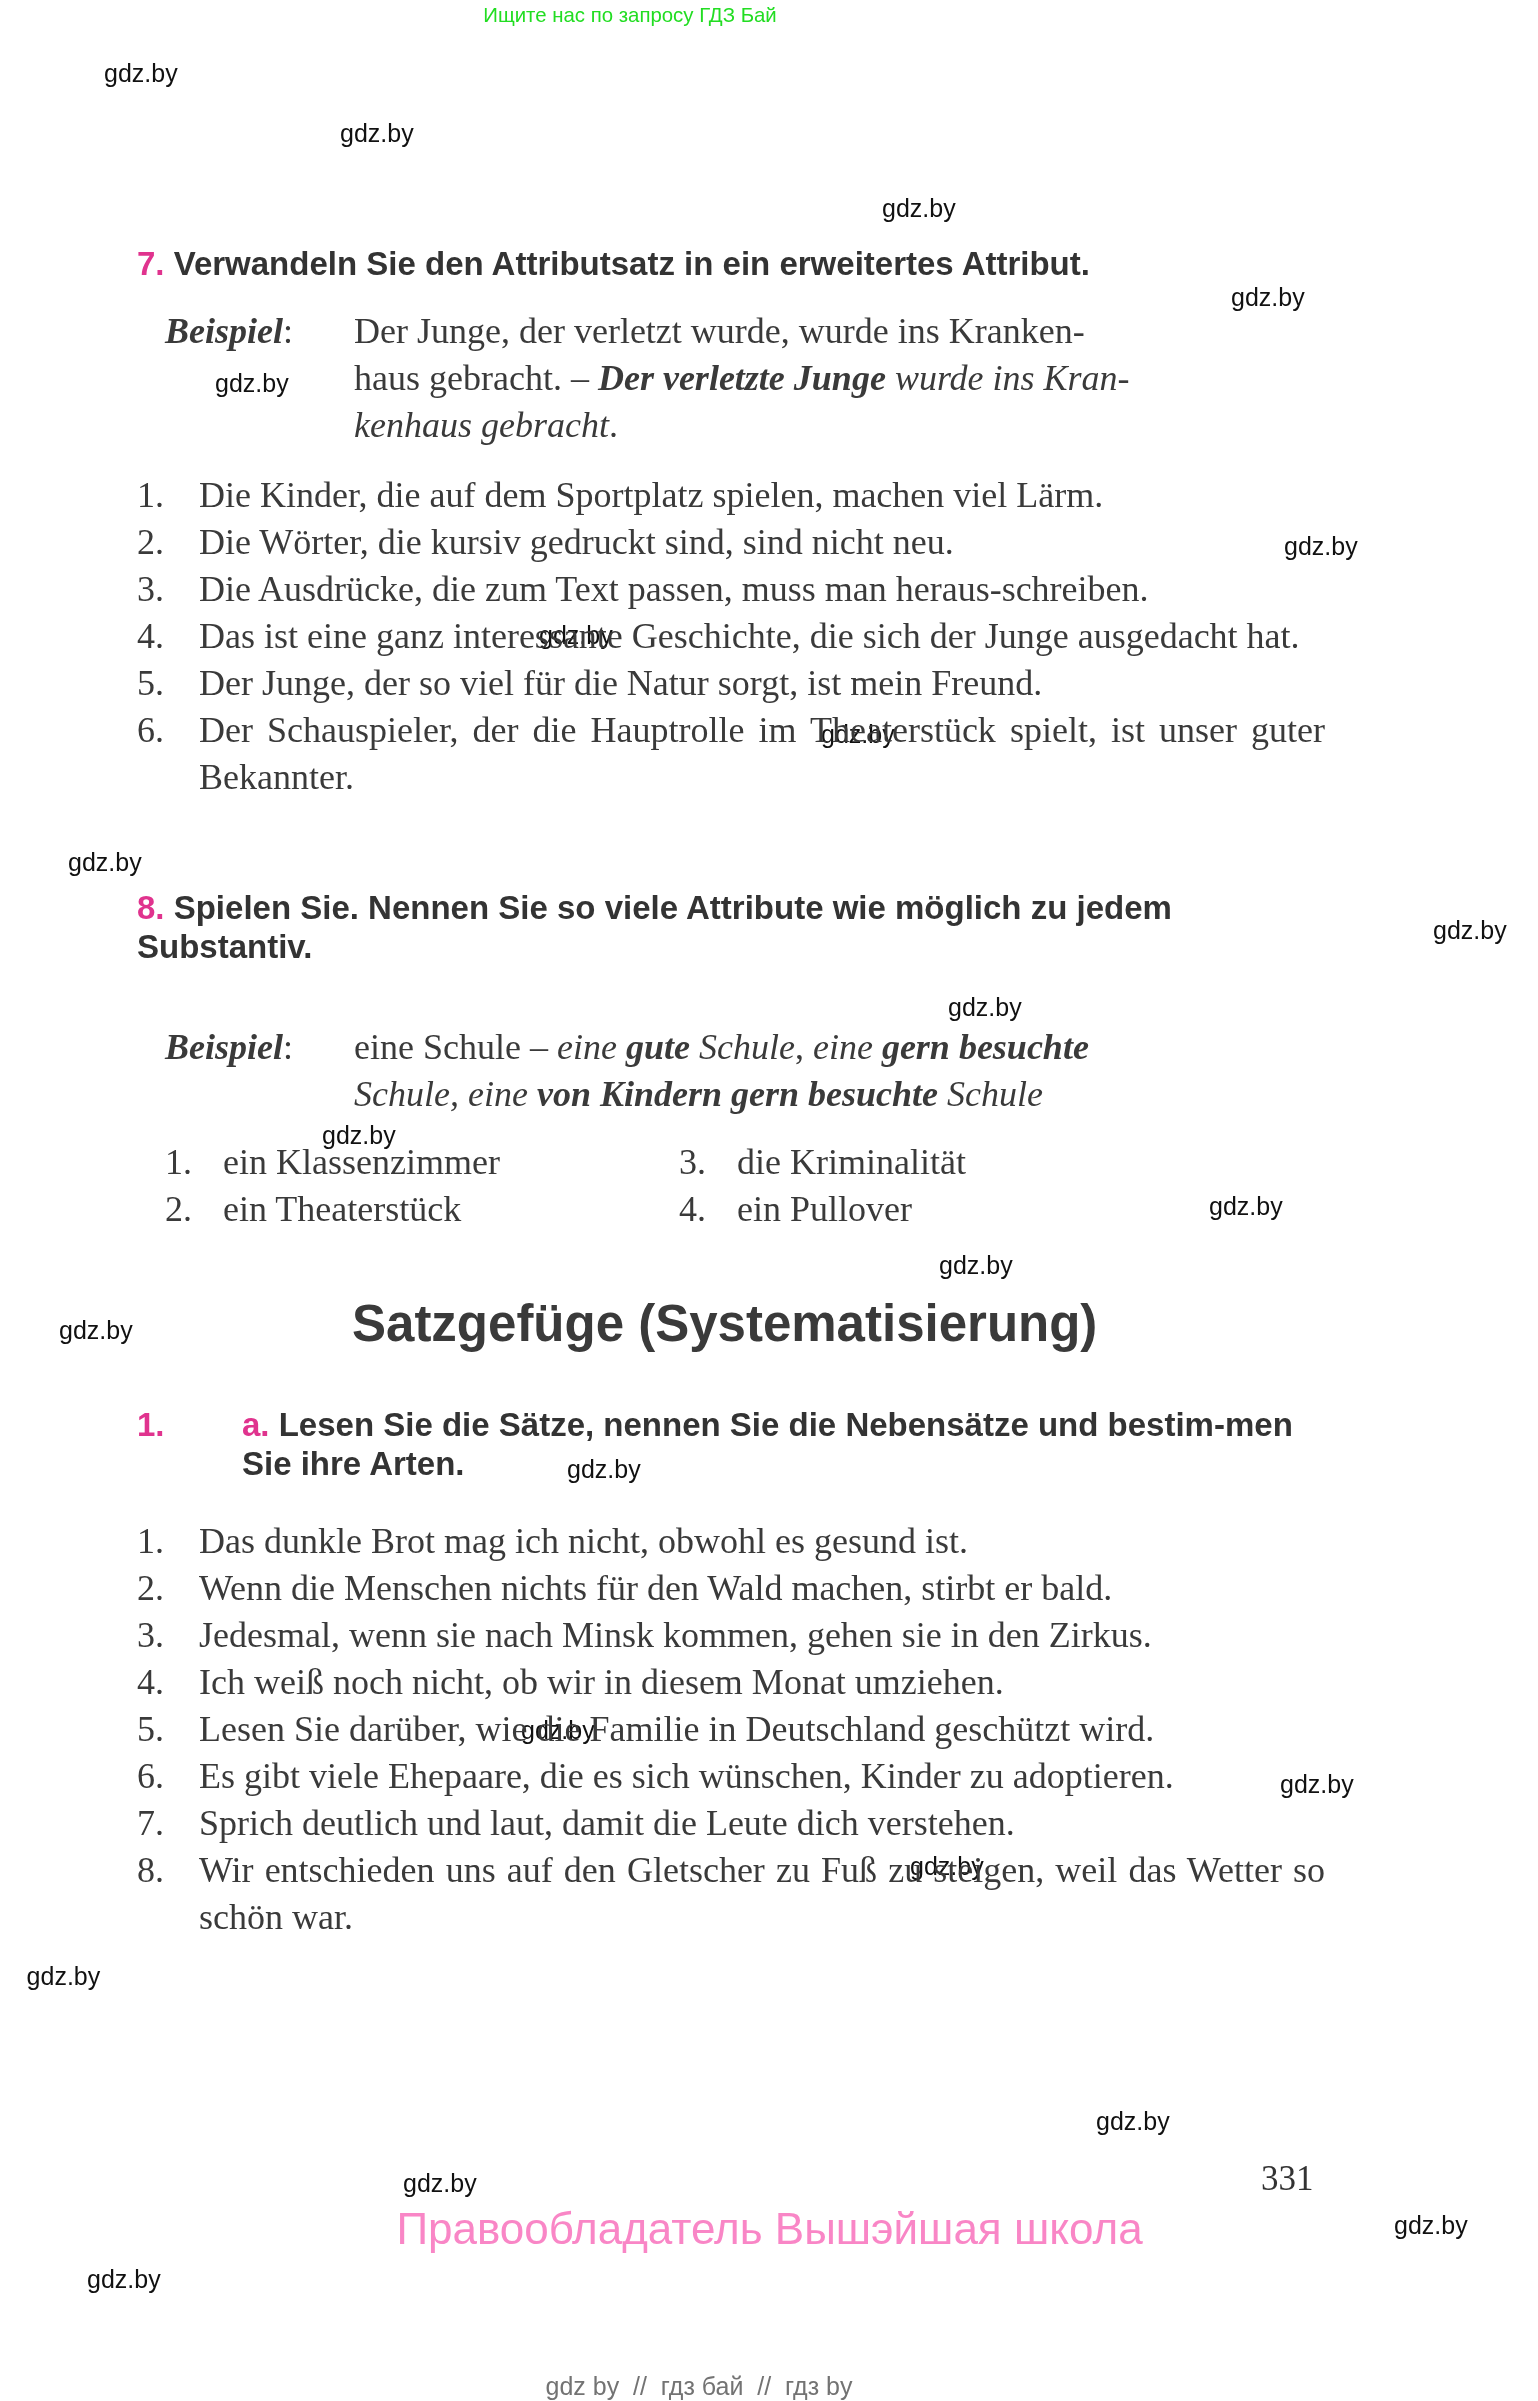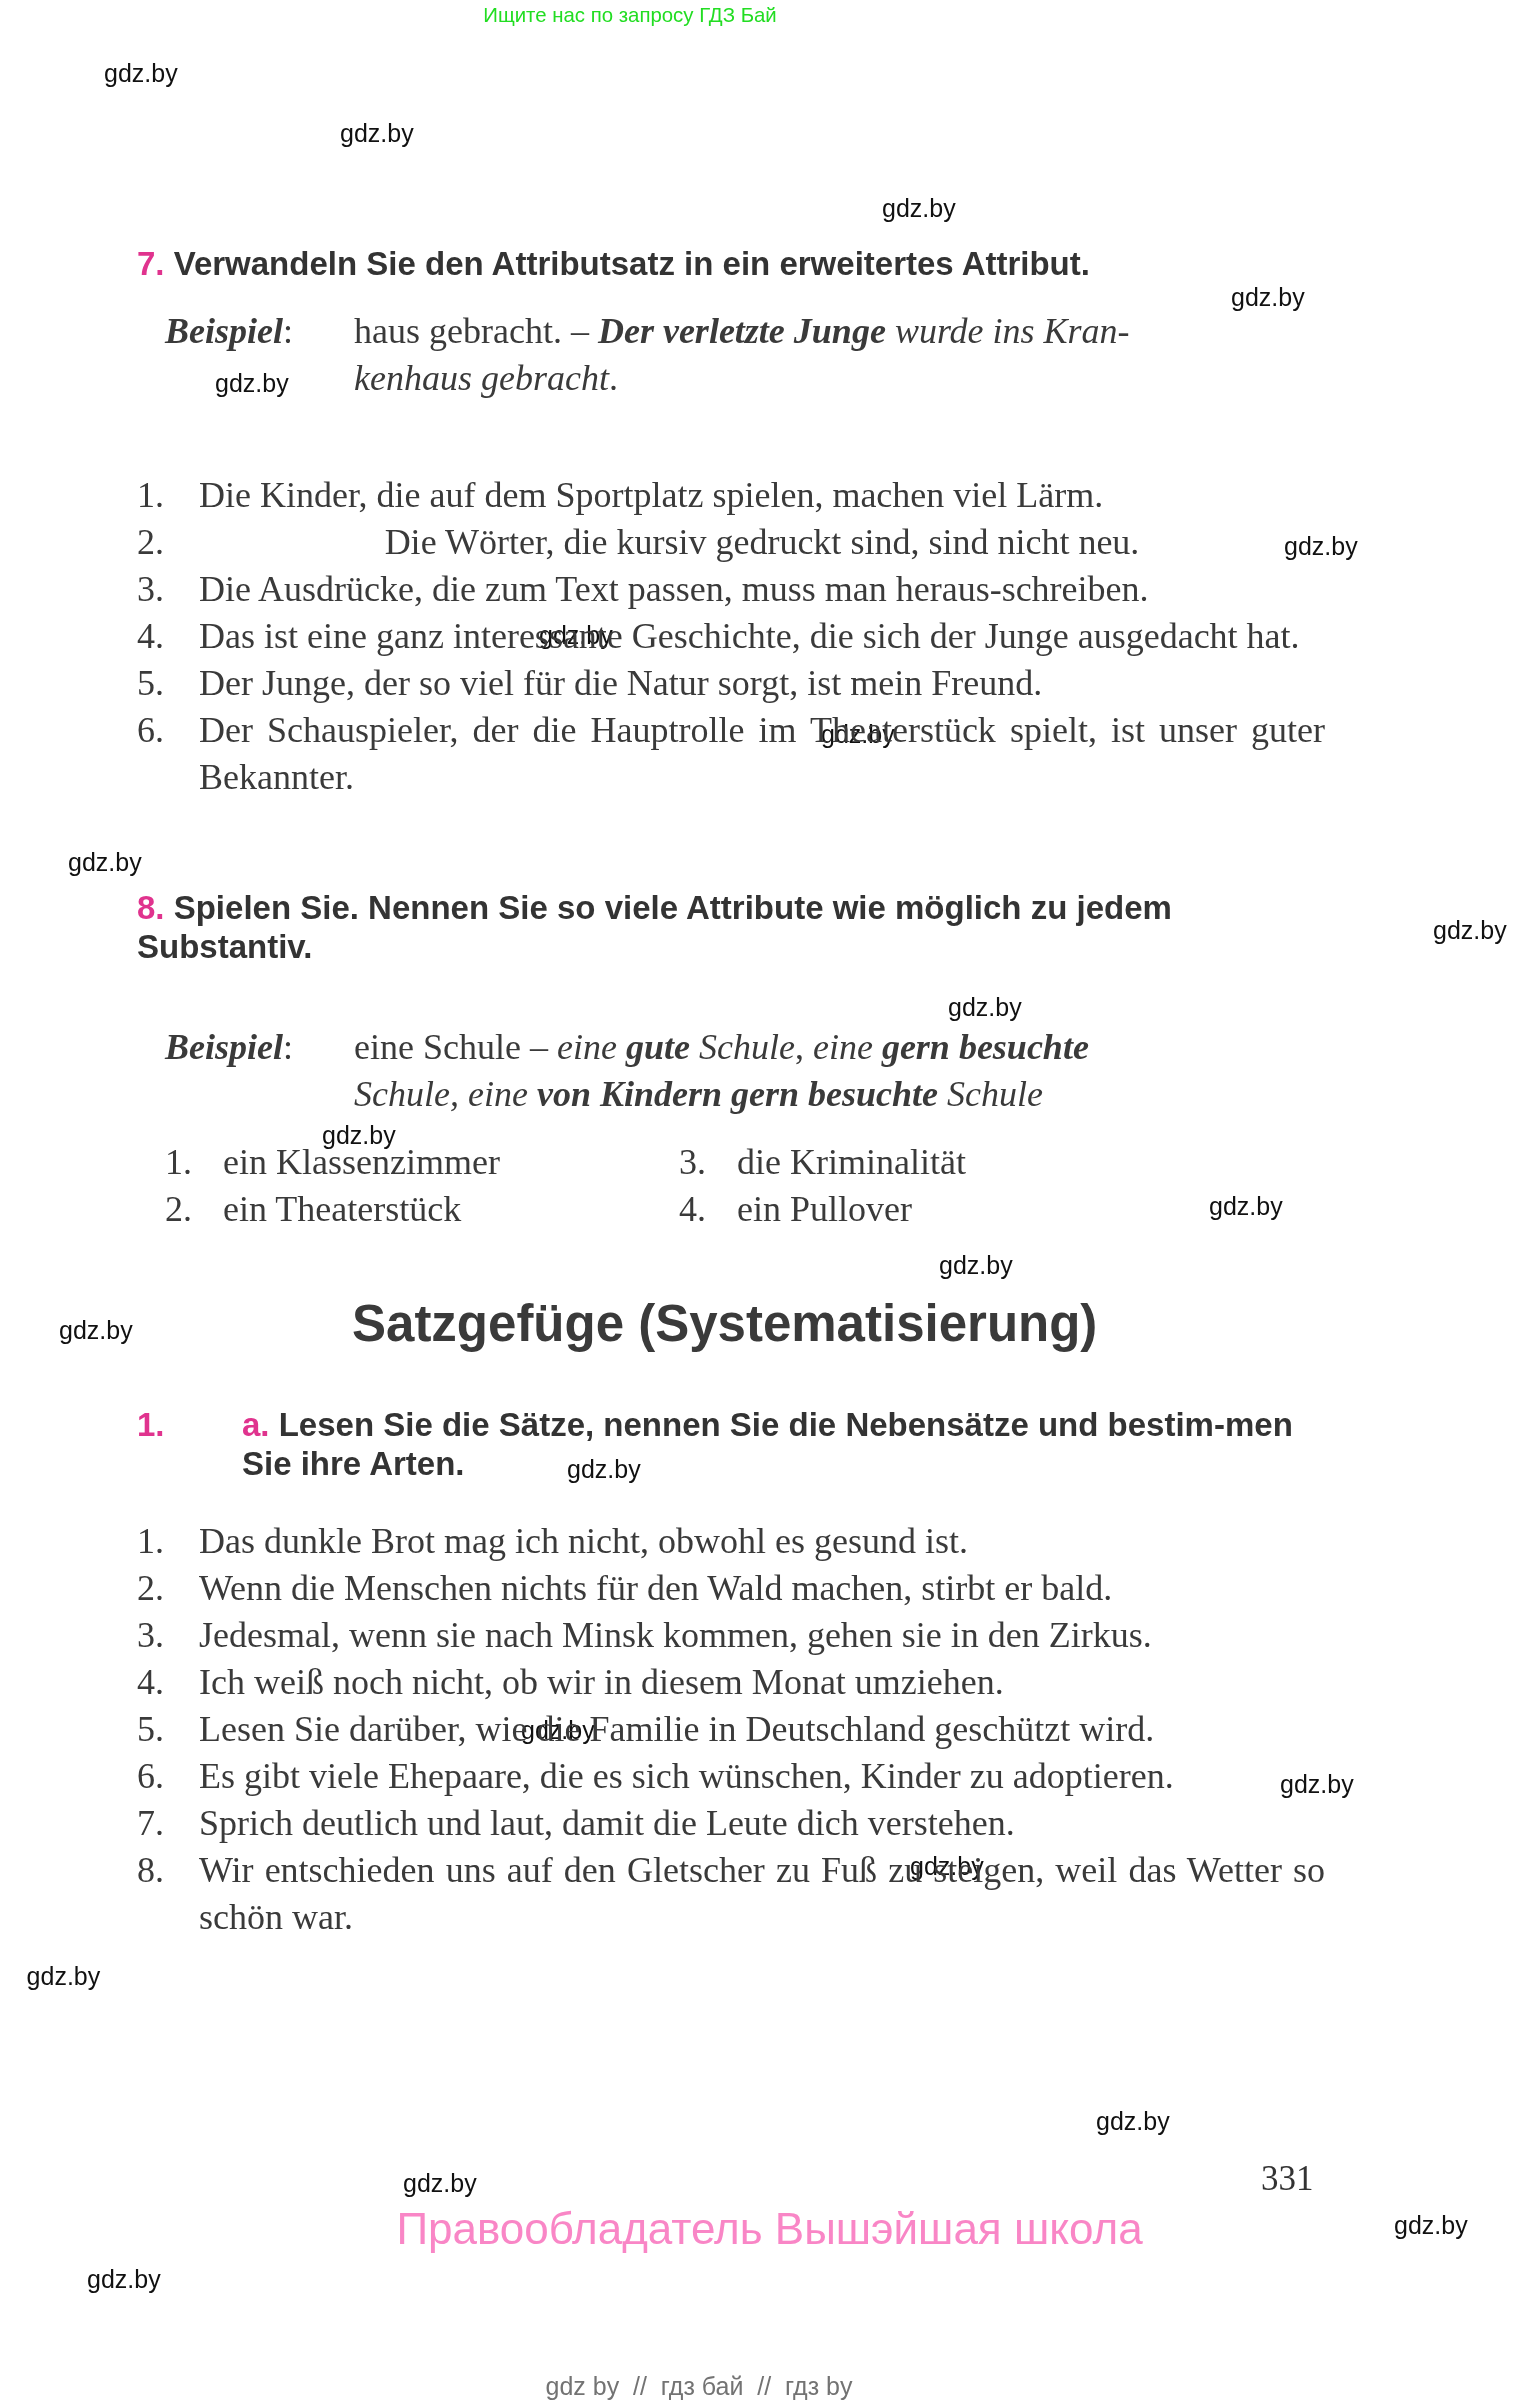--- a/index.html
+++ b/index.html
@@ -57,34 +57,35 @@
   <span class="ex-num">7.</span>
   <span>Verwandeln Sie den Attributsatz in ein erweitertes Attribut.</span>
 </div>
 
 <div class="abs serif" style="left:137px;top:308px;width:1188px;">
   <div style="display:flex;">
     <div style="width:189px;flex:0 0 189px;">
       <span class="beispiel-label">Beispiel</span><span>:</span>
     </div>
     <div style="flex:1;">
+      <div>Der Junge, der verletzt wurde, wurde ins Kranken-</div>
       <div><span>haus gebracht. – </span><span class="bi">Der verletzte Junge</span><span class="it"> wurde ins Kran-</span></div>
       <div><span class="it">kenhaus gebracht</span><span>.</span></div>
     </div>
   </div>
 </div>
 
 <ol class="abs list serif" style="left:137px;top:472px;width:1188px;">
   <li class="item">
       <span class="num">1.</span>
       <span class="txt">Die Kinder, die auf dem Sportplatz spielen, machen viel Lärm.</span>
     </li>
   <li class="item">
       <span class="num">2.</span>
-      <span class="txt" style="text-align:center;">Die Wörter, die kursiv gedruckt sind, sind nicht neu.</span>
+      <span class="txt" style="text-align:left;">Die Wörter, die kursiv gedruckt sind, sind nicht neu.</span>
     </li>
   <li class="item">
       <span class="num">3.</span>
       <span class="txt">Die Ausdrücke, die zum Text passen, muss man heraus-schreiben.</span>
     </li>
   <li class="item">
       <span class="num">4.</span>
       <span class="txt">Das ist eine ganz interessante Geschichte, die sich der Junge ausgedacht hat.</span>
     </li>
   <li class="item">

